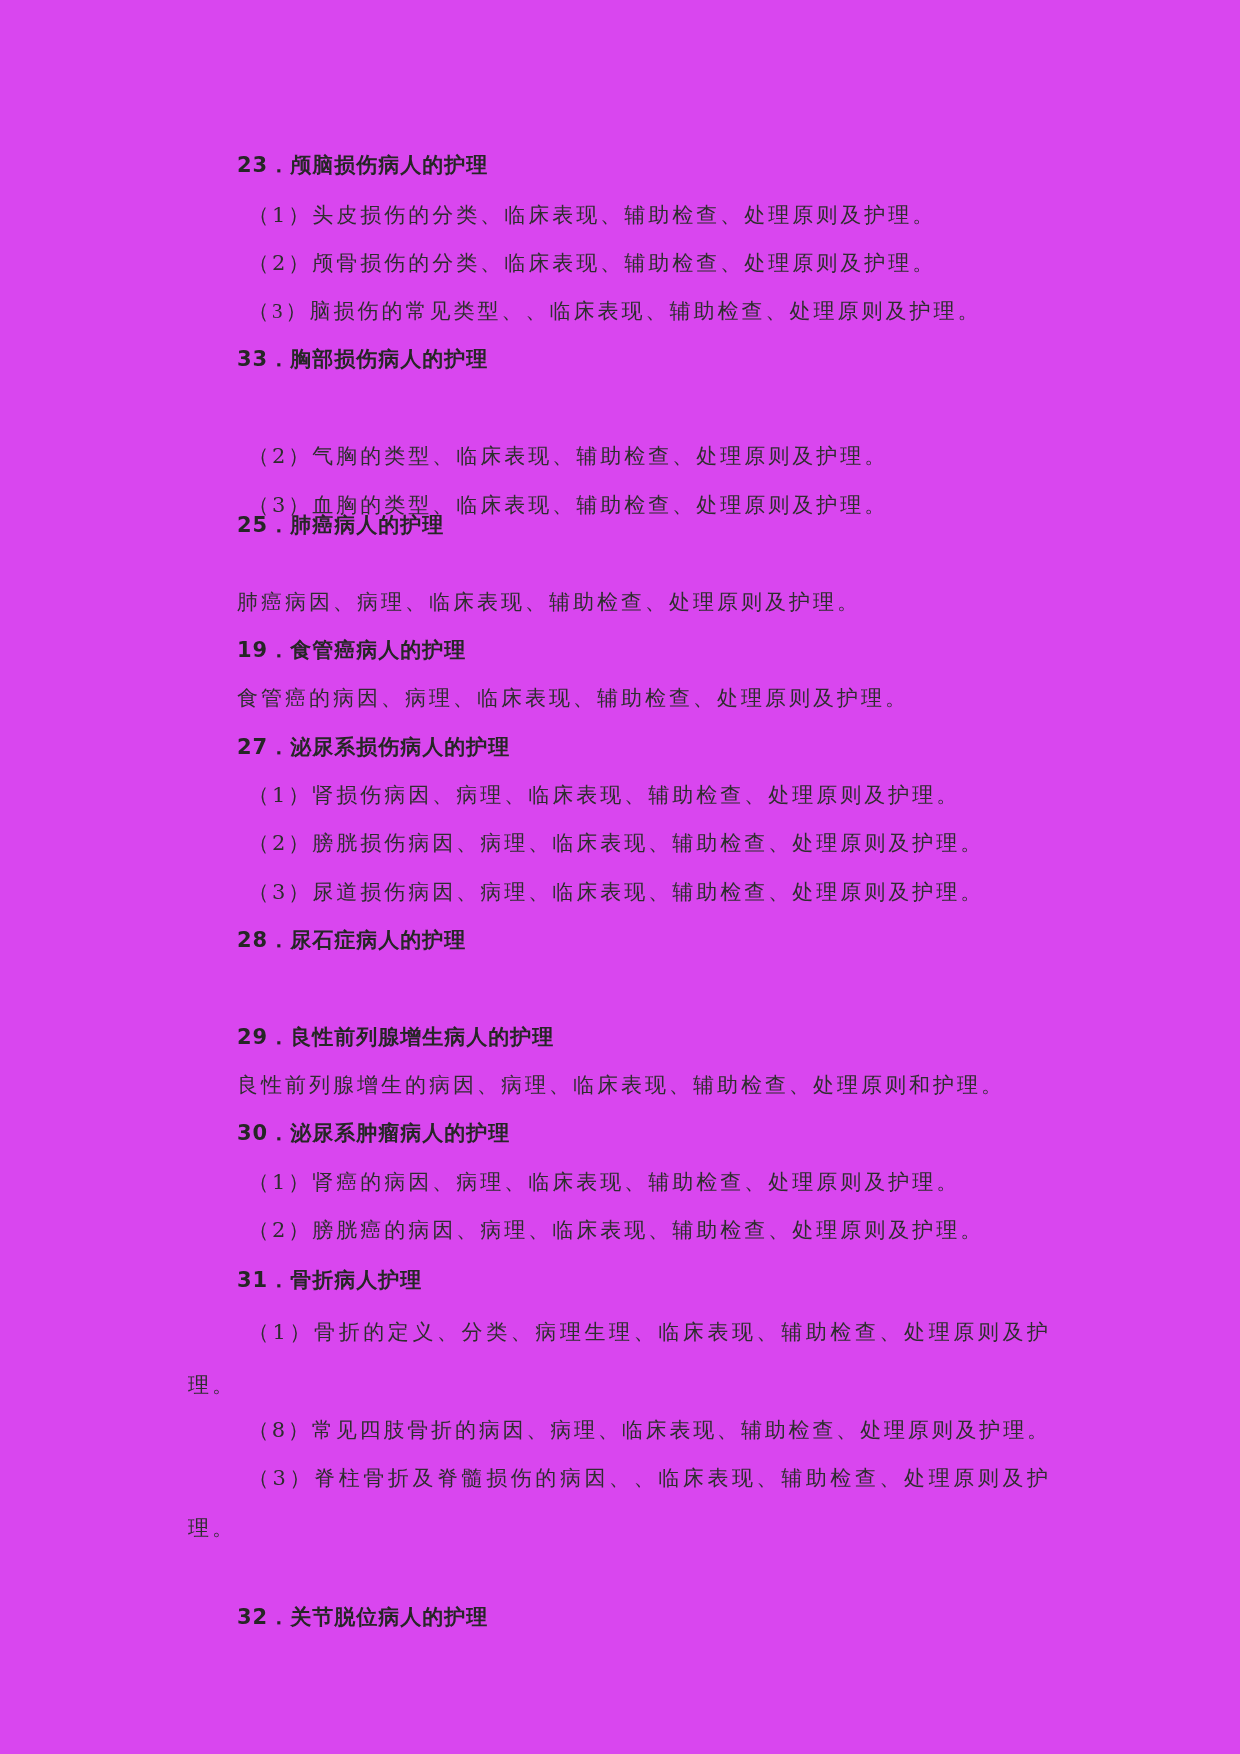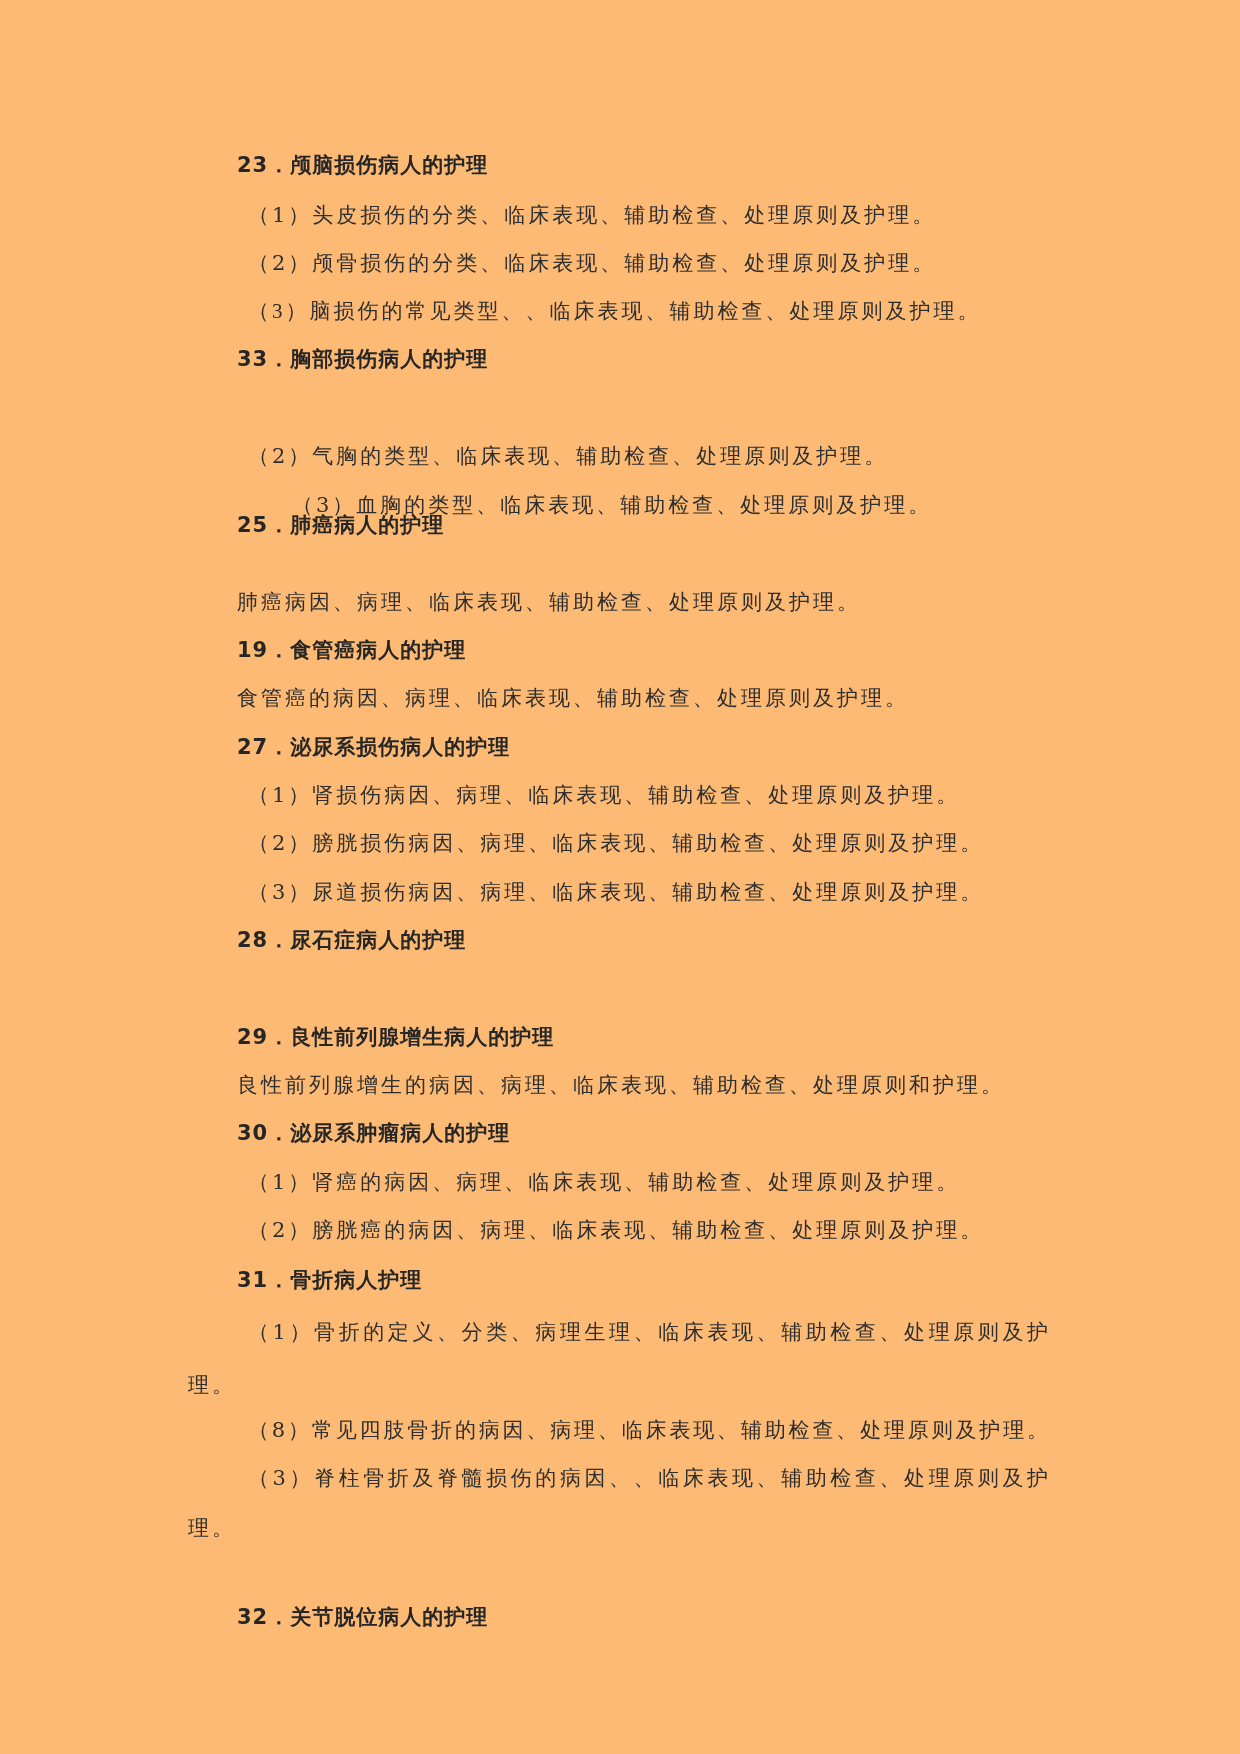--- a/index.html
+++ b/index.html
@@ -1,36 +1,36 @@
 <!DOCTYPE html>
 <html><head>
 <meta charset="utf-8">
 <style>
   html, body { margin: 0; padding: 0; background: #ffffff; }
   body { width: 1240px; height: 1754px; position: relative; overflow: hidden;
          font-family: "DejaVu Serif", "Liberation Serif", serif; color: #2a2a2a; }
-  .page { position: absolute; left: 0; top: 0; width: 1240px; height: 1754px; background: #fdba74; }
+  .page { position: absolute; left: 0; top: 0; width: 1240px; height: 1754px; background: #d946ef; }
   .line { position: absolute; height: 30px; line-height: 30px; font-size: 21px; white-space: nowrap; }
   .heading { font-family: "DejaVu Sans", "Liberation Sans", sans-serif; font-weight: bold; font-size: 21px; color: #262626; letter-spacing: 1px; }
   .body-text { letter-spacing: 3px; color: #2e2e2e; }
   .justified { text-align: justify; text-align-last: justify; white-space: normal; overflow: hidden; }
 </style>
 </head>
 <body>
 
 <div class="page">
 
   <div class="line heading" style="left:237px; top:150px;">23．颅脑损伤病人的护理</div>
   <div class="line body-text" style="left:248px; top:200px;">（1）头皮损伤的分类、临床表现、辅助检查、处理原则及护理。</div>
   <div class="line body-text" style="left:248px; top:248px;">（2）颅骨损伤的分类、临床表现、辅助检查、处理原则及护理。</div>
   <div class="line body-text" style="left:248px; top:296px;font-family:Liberation Serif, serif;">（3）脑损伤的常见类型、、临床表现、辅助检查、处理原则及护理。</div>
 
   <div class="line heading" style="left:237px; top:344px;">33．胸部损伤病人的护理</div>
   <div class="line body-text" style="left:248px; top:441px;">（2）气胸的类型、临床表现、辅助检查、处理原则及护理。</div>
-  <div class="line body-text" style="left:248px; top:490px;margin-left:44px;">（3）血胸的类型、临床表现、辅助检查、处理原则及护理。</div>
+  <div class="line body-text" style="left:248px; top:490px;">（3）血胸的类型、临床表现、辅助检查、处理原则及护理。</div>
 
   <div class="line heading" style="left:237px; top:510px;">25．肺癌病人的护理</div>
   <div class="line body-text" style="left:237px; top:587px;">肺癌病因、病理、临床表现、辅助检查、处理原则及护理。</div>
 
   <div class="line heading" style="left:237px; top:635px;">19．食管癌病人的护理</div>
   <div class="line body-text" style="left:237px; top:683px;">食管癌的病因、病理、临床表现、辅助检查、处理原则及护理。</div>
 
   <div class="line heading" style="left:237px; top:732px;">27．泌尿系损伤病人的护理</div>
   <div class="line body-text" style="left:248px; top:780px;">（1）肾损伤病因、病理、临床表现、辅助检查、处理原则及护理。</div>
   <div class="line body-text" style="left:248px; top:828px;">（2）膀胱损伤病因、病理、临床表现、辅助检查、处理原则及护理。</div>

